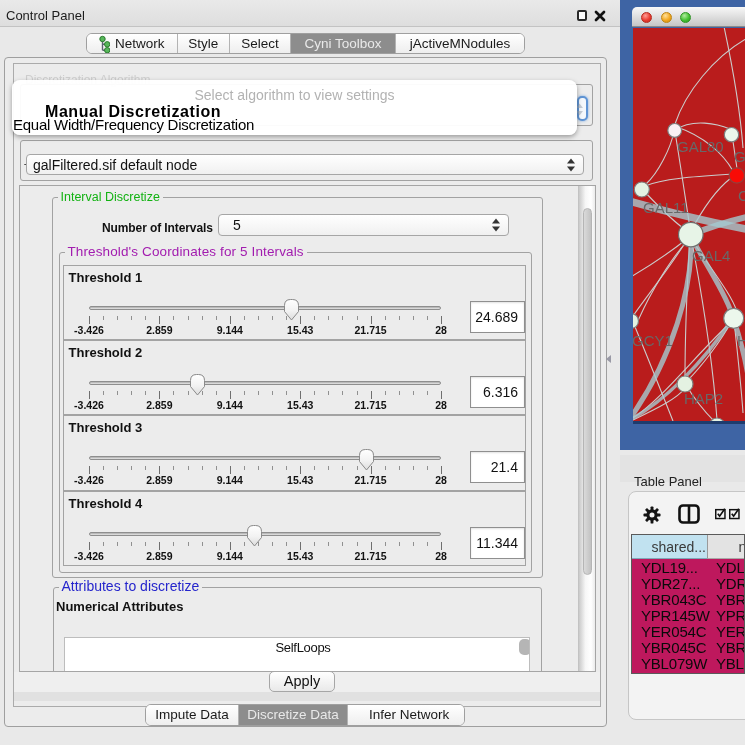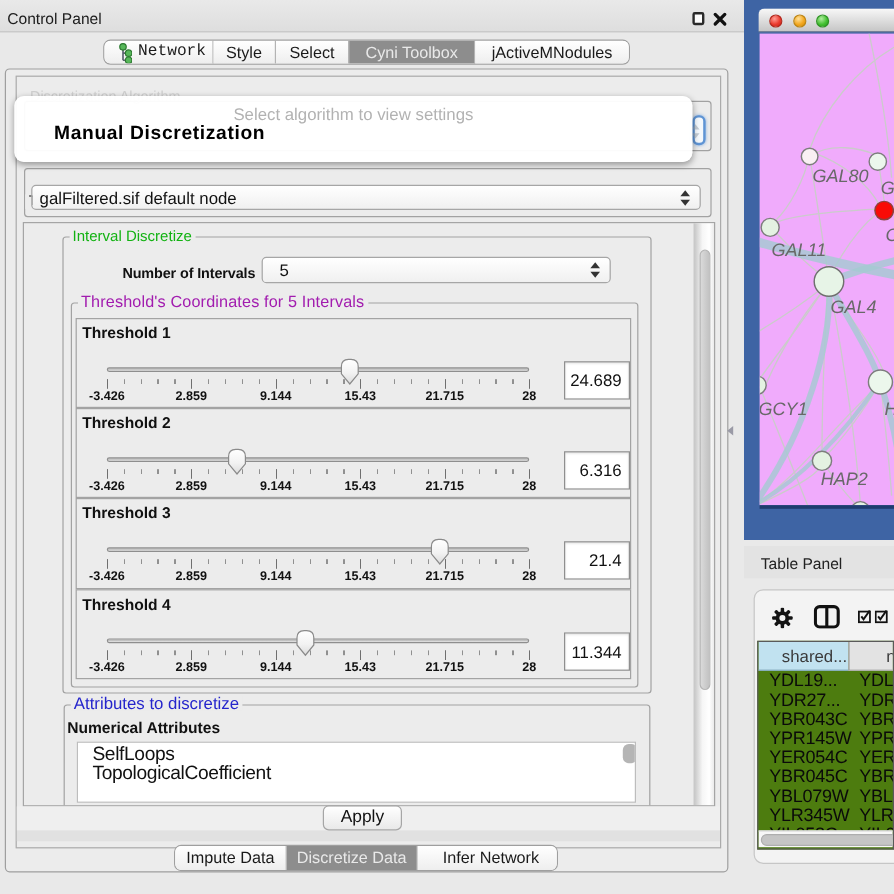--- a/index.html
+++ b/index.html
@@ -37,43 +37,43 @@
   .tpanel{position:absolute;left:43px;width:463px;border:1px solid #a3a3a3;background:#ececec;}
   .tlabel{position:absolute;left:4.5px;top:4px;font-size:13px;font-weight:bold;color:#111;}
   .track{position:absolute;left:25px;top:40px;width:352px;height:4px;border:1px solid #8e8e8e;border-radius:3px;background:linear-gradient(#ababab,#e8e8e8);}
   .ticks{position:absolute;left:25px;top:50px;width:353px;height:8px;}
   .ticks .mi{position:absolute;top:0;width:352px;height:4px;background:repeating-linear-gradient(to right,#909090 0 1px,transparent 1px 14.08px);}
   .ticks .ma{position:absolute;top:0;width:353px;height:8px;background:repeating-linear-gradient(to right,#6f6f6f 0 1px,transparent 1px 70.4px);}
   .tl{position:absolute;top:58px;width:60px;text-align:center;font-size:10.5px;font-weight:bold;color:#111;}
   .vbox{position:absolute;left:406px;top:35px;width:55px;height:32px;line-height:31px;border:1px solid #8f8f8f;box-shadow:inset 0 1px 2px rgba(0,0,0,0.12);background:#fff;font-size:14px;color:#111;text-align:right;padding-right:6px;}
   .thumb{position:absolute;top:32px;width:17px;height:24px;}
   
-  #numlist{left:44px;top:432px;width:466px;height:51px;background:#fff;border:1px solid #bdbdbd;font-size:16px;color:#111;overflow:hidden;padding-top:2px;letter-spacing:-0.3px;}
+  #numlist{left:44px;top:451px;width:466px;height:51px;background:#fff;border:1px solid #bdbdbd;font-size:13px;color:#111;overflow:hidden;padding-top:2px;letter-spacing:-0.3px;text-align:center;}
   #numlist div{padding-left:12px;height:16.2px;line-height:16.2px;}
   #listthumb{left:454px;top:1px;width:9px;height:60px;background:#b5b5b5;border-radius:5px;}
   
   #applyrow{left:14px;top:672px;width:586px;height:20px;background:#efefef;}
   #applystrip{left:14px;top:692px;width:586px;height:9px;background:#e1e1e1;}
   #applybtn{left:269px;top:671px;width:66px;height:20.5px;border:1px solid #a6a6a6;border-radius:5px;background:linear-gradient(#ffffff,#e9e9e9);font-size:14.5px;color:#111;text-align:center;line-height:19.5px;}
   
   #ghostlabel{left:25px;top:73px;font-size:12px;color:#cecece;}
   #popup{left:12px;top:80px;width:565px;height:55px;background:rgba(255,255,255,0.96);border-radius:8px;box-shadow:0 2px 5px rgba(0,0,0,0.35);}
   #popup .p0{position:absolute;left:0;right:0;top:7px;text-align:center;font-size:14px;color:#b2b2b2;}
   #popup .p1{position:absolute;left:1px;top:22.5px;font-size:16px;font-weight:bold;color:#000;letter-spacing:0.55px;margin-left:32px;}
   #popup .p2{position:absolute;left:1px;top:36px;font-size:15px;color:#000;letter-spacing:-0.25px;}
   
   #desktop{left:620px;top:0;width:125px;height:450px;background:#3e64a4;}
   #nettitle{left:632px;top:7px;width:113px;height:20px;background:linear-gradient(#f8f8f8,#c6c6c6);border-bottom:1px solid #8a8a8a;border-top-left-radius:5px;}
   .light{position:absolute;top:4.5px;width:11px;height:11px;border-radius:50%;}
-  #canvas{left:633px;top:28px;width:112px;height:393px;background:#f0abfc;overflow:hidden;font-style:italic;}
+  #canvas{left:633px;top:28px;width:112px;height:393px;background:#b91c1c;overflow:hidden;}
   #canvshadow{left:633px;top:421px;width:112px;height:3px;background:#1e3c6e;}
   #tpbar{left:620px;top:455px;width:125px;height:27px;background:#e3e3e3;}
-  #tpbar .t{position:absolute;left:14px;top:7px;font-size:13px;color:#222;}
+  #tpbar .t{position:absolute;left:14px;top:19px;font-size:13px;color:#222;}
   #tablepanel{left:628px;top:491px;width:130px;height:229px;border:1px solid #c6c6c6;border-radius:8px;background:#f3f3f3;}
-  #thetable{left:631px;top:533.5px;width:114px;height:174px;border:1.5px solid #5a5a5a;background:#4d7c0f;overflow:hidden;}
+  #thetable{left:631px;top:533.5px;width:114px;height:140px;border:1.5px solid #5a5a5a;background:#be185d;overflow:hidden;}
   #hscroll{position:absolute;left:0px;top:157.5px;width:112px;height:13.5px;background:#f7f7f7;border-top:1px solid #d9d9d9;}
   #hthumb{position:absolute;left:1.5px;top:1.5px;width:115px;height:10px;background:#c5c5c5;border:1px solid #aeaeae;border-radius:5px;}
   .hcell{position:absolute;top:0;height:24.5px;font-size:14px;color:#3a3a3a;line-height:24.5px;}
   .row{position:absolute;width:200px;font-size:15px;color:#0a0a0a;height:16px;line-height:16px;letter-spacing:-0.2px;}
 </style>
 </head>
 <body>
 <svg width="0" height="0" style="position:absolute;">
     <defs>
       <linearGradient id="tg" x1="0" y1="0" x2="0" y2="1">
@@ -85,21 +85,21 @@
   </svg>
 <div class="abs" id="titlebar">
     <div class="abs t">Control Panel</div>
   </div>
 <div class="abs" id="winbox"></div>
 <svg class="abs" style="left:593.5px;top:10px;" width="12" height="12" viewBox="0 0 12 12">
     <path d="M2,2 L10,10 M10,2 L2,10" stroke="#111" stroke-width="2.7" stroke-linecap="round"></path>
   </svg>
 
 <div class="abs seg" id="tabstop">
-  <div class="s" style="width:91px;justify-content:flex-start;padding-left:11px;font-family:Liberation Mono, monospace;">
+  <div class="s" style="width:91px;justify-content:flex-start;padding-left:11px;">
     <svg width="12" height="18" viewBox="0 0 12 18" style="margin-right:5px;margin-top:1px;">
         <path d="M4.5,5.5 L4.5,15.2 M4.5,9.3 L8.8,9.3 M4.5,15.2 L8.8,15.2" stroke="#5b6170" stroke-width="1.4" fill="none"></path>
         <circle cx="4.5" cy="4" r="2.7" fill="#57b75a" stroke="#2c7a30" stroke-width="1"></circle>
         <circle cx="9.2" cy="9.3" r="2.7" fill="#57b75a" stroke="#2c7a30" stroke-width="1"></circle>
         <circle cx="9.2" cy="15.2" r="2.7" fill="#57b75a" stroke="#2c7a30" stroke-width="1"></circle>
       </svg>
     Network</div>
   <div class="s" style="width:52.5px;">Style</div>
   <div class="s" style="width:61.5px;">Select</div>
   <div class="s sel" style="width:105.5px;">Cyni Toolbox</div>
@@ -211,37 +211,37 @@
         <path d="M1.5,7.5 Q1.5,1.5 7.5,1.5 L9.5,1.5 Q15.5,1.5 15.5,7.5 L15.5,13.5 L8.5,22 L1.5,13.5 Z" fill="url(#tg)" stroke="#8a8a8a" stroke-width="1"></path>
       </svg>
       <div class="vbox">11.344</div>
     </div>
 
   <div class="abs group" style="left:33px;top:401px;width:489px;height:90px;"></div>
   <div class="abs gtitle" style="left:38.5px;top:393.5px;color:#2525cc;font-size:14px;">Attributes to discretize</div>
   <div class="abs" style="left:36px;top:413px;font-size:13px;font-weight:bold;color:#111;">Numerical Attributes</div>
   <div class="abs" id="numlist">
     <div>SelfLoops</div>
-    <div>TopologicalCoefficient</div>
     <div class="abs" id="listthumb"></div>
   </div>
 
   <div class="abs" id="vtrack">
       <div class="abs" id="vthumb"></div>
     </div>
 </div>
 
 <div class="abs" id="applyrow"></div>
 <div class="abs" id="applystrip"></div>
 <div class="abs" id="applybtn">Apply</div>
 
 <div class="abs" id="ghostlabel">Discretization Algorithm</div>
 <div class="abs" id="popup">
   <div class="p0">Select algorithm to view settings</div>
   <div class="p1">Manual Discretization</div>
+  <div class="p2">Equal Width/Frequency Discretization</div>
 </div>
 
 <div class="abs seg" id="tabsbot">
   <div class="s" style="width:94.5px;">Impute Data</div>
   <div class="s sel" style="width:109px;">Discretize Data</div>
   <div class="s" style="width:116.5px;padding-left:7px;">Infer Network</div>
 </div>
 
 <div class="abs" style="left:606px;top:355px;width:0;height:0;border-top:4px solid transparent;border-bottom:4px solid transparent;border-right:5px solid #9a9aa6;"></div>
 

